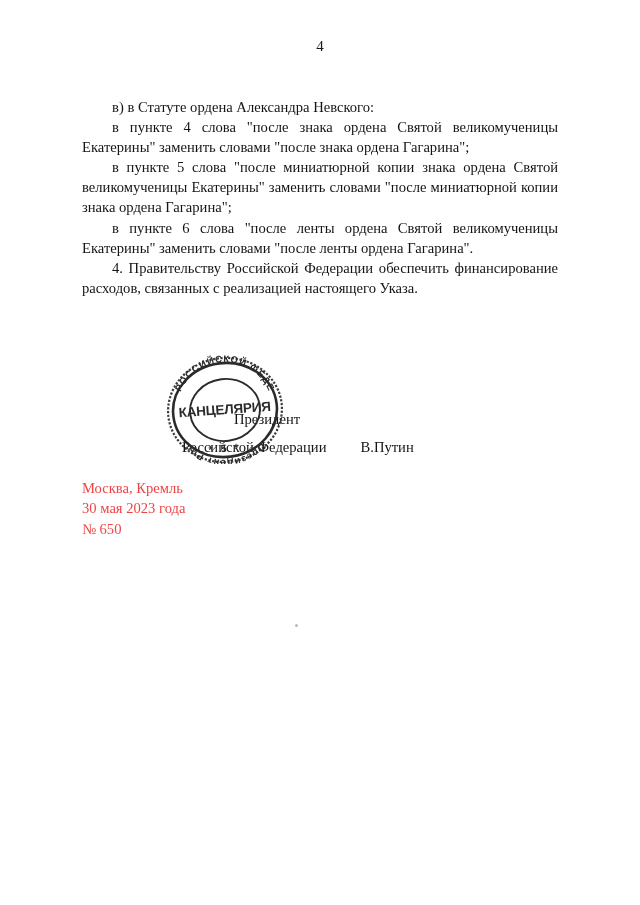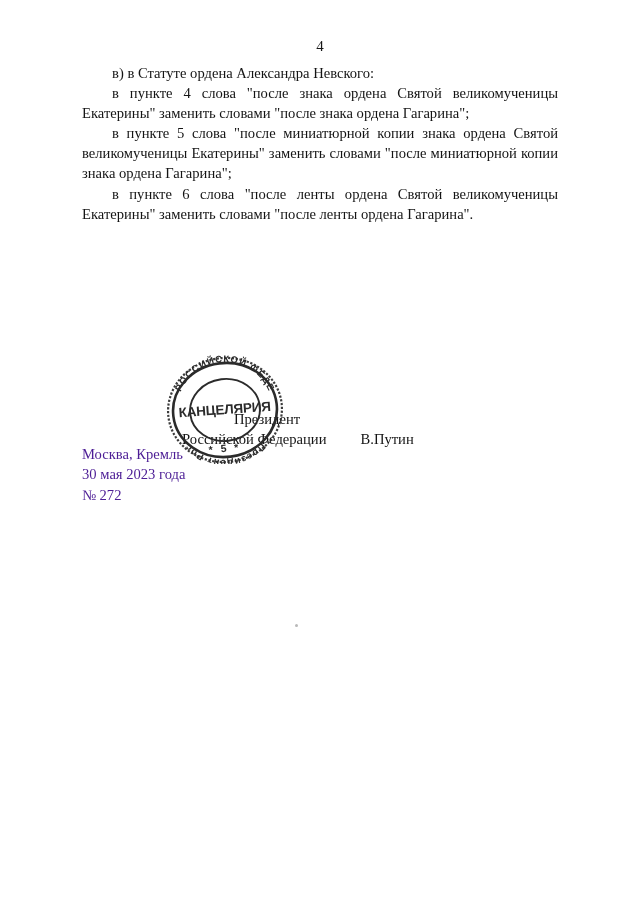--- a/index.html
+++ b/index.html
@@ -27,21 +27,21 @@
     text-align: center;
     font-size: 15px;
     line-height: 20px;
     color: #161616;
   }
 
   
   .body-col {
     position: absolute;
     left: 82px;
-    top: 63px;
+    top: 97px;
     width: 476px;
   }
   .para {
     margin: 0;
     font-size: 14.6px;
     line-height: 20.1px;
     text-align: justify;
     text-align-last: left;
     text-indent: 30px;
     color: #141414;
@@ -62,30 +62,31 @@
   .signature .sig-line1 {
     display: block;
   }
   .signature .sig-line2 {
     display: block;
     margin-left: -52px;
   }
   .signature .sig-name {
     display: inline-block;
     margin-left: 34px;
+    margin-top: 8px;
   }
 
   
   .imprint {
     position: absolute;
     left: 82px;
-    top: 444px;
+    top: 478px;
     font-size: 14.6px;
     line-height: 20.3px;
-    color: #4c1d95;
+    color: #ef4444;
     white-space: nowrap;
     font-family: Liberation Serif, serif;
   }
   .imprint div { display: block; }
 
   
   .seal {
     position: absolute;
     left: 163px;
     top: 354px;
@@ -111,20 +112,21 @@
 
 <div class="page">
 
   <div class="page-number">4</div>
 
   <div class="body-col">
     <p class="para">в)  в Статуте ордена Александра Невского:</p>
     <p class="para">в пункте 4 слова "после знака ордена Святой великомученицы Екатерины" заменить словами "после знака ордена Гагарина";</p>
     <p class="para">в пункте 5 слова "после миниатюрной копии знака ордена Святой великомученицы Екатерины" заменить словами "после миниатюрной копии знака ордена Гагарина";</p>
     <p class="para">в пункте 6 слова "после ленты ордена Святой великомученицы Екатерины" заменить словами "после ленты ордена Гагарина".</p>
+    <p class="para">4.  Правительству Российской Федерации обеспечить финансирование расходов, связанных с реализацией настоящего Указа.</p>
   </div>
 
   <div class="signature">
     <span class="sig-line1">Президент</span>
     <span class="sig-line2">
       <span>Российской Федерации</span><span class="sig-name">В.Путин</span>
     </span>
   </div>
 
   <div class="seal">
@@ -155,18 +157,18 @@
 
       <text x="62" y="60" fill="#2b2b2b" stroke="none" text-anchor="middle" font-family="'Liberation Sans','DejaVu Sans',sans-serif" font-size="13.5" font-weight="bold" letter-spacing="-0.2" transform="rotate(-4 62 60)">КАНЦЕЛЯРИЯ</text>
 
       <text x="62" y="98" fill="#2b2b2b" stroke="none" text-anchor="middle" font-family="'Liberation Sans','DejaVu Sans',sans-serif" font-size="10.5" font-weight="bold" letter-spacing="2.4" transform="rotate(-5 62 98)">*  5  *</text>
     </svg>
   </div>
 
   <div class="imprint">
     <div>Москва, Кремль</div>
     <div>30 мая 2023 года</div>
-    <div>№ 272</div>
+    <div>№ 650</div>
   </div>
 
   <div class="speck"></div>
 
 </div>
 
 </body></html>

